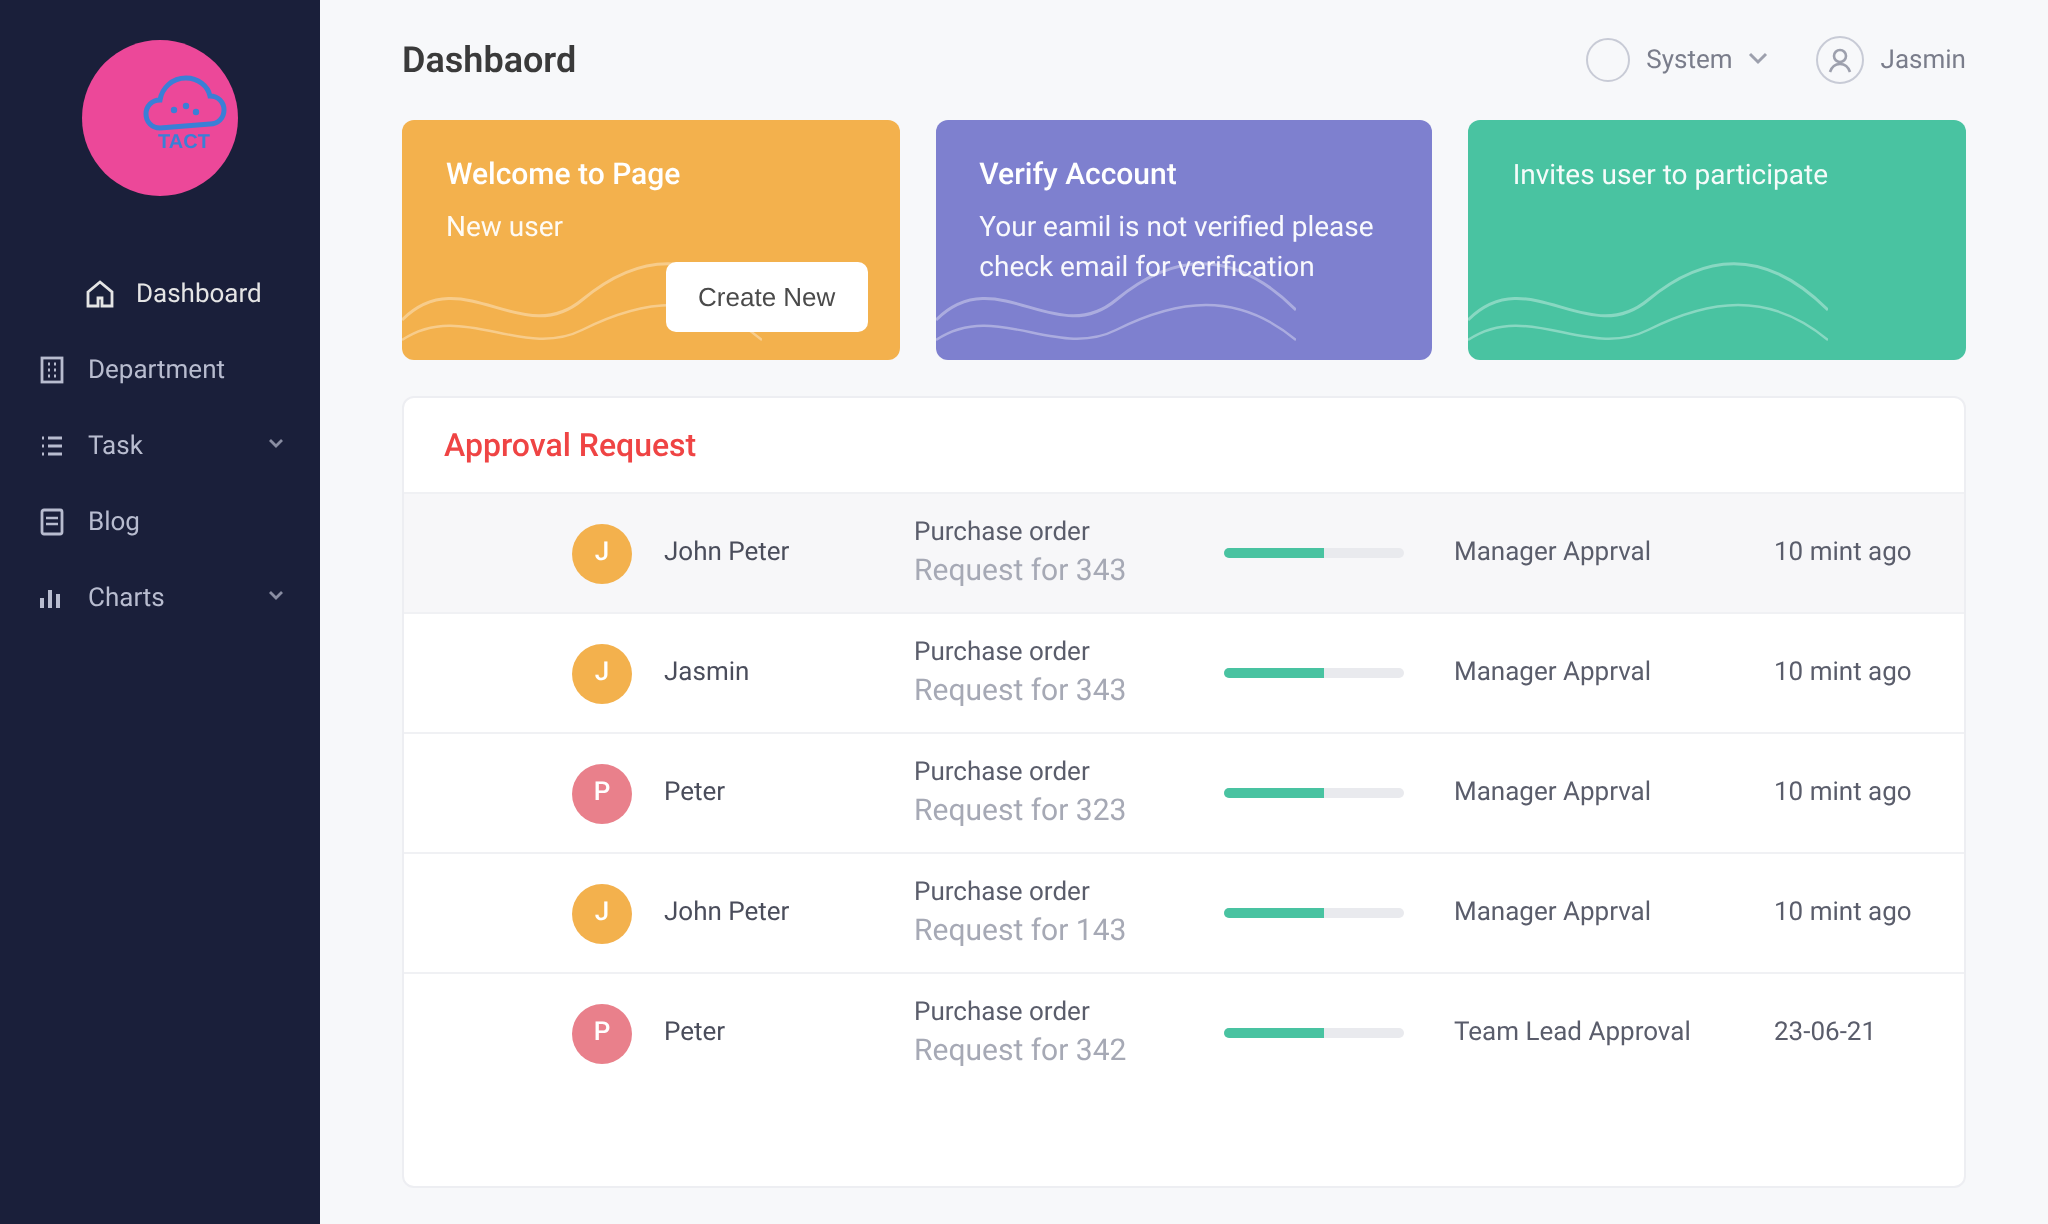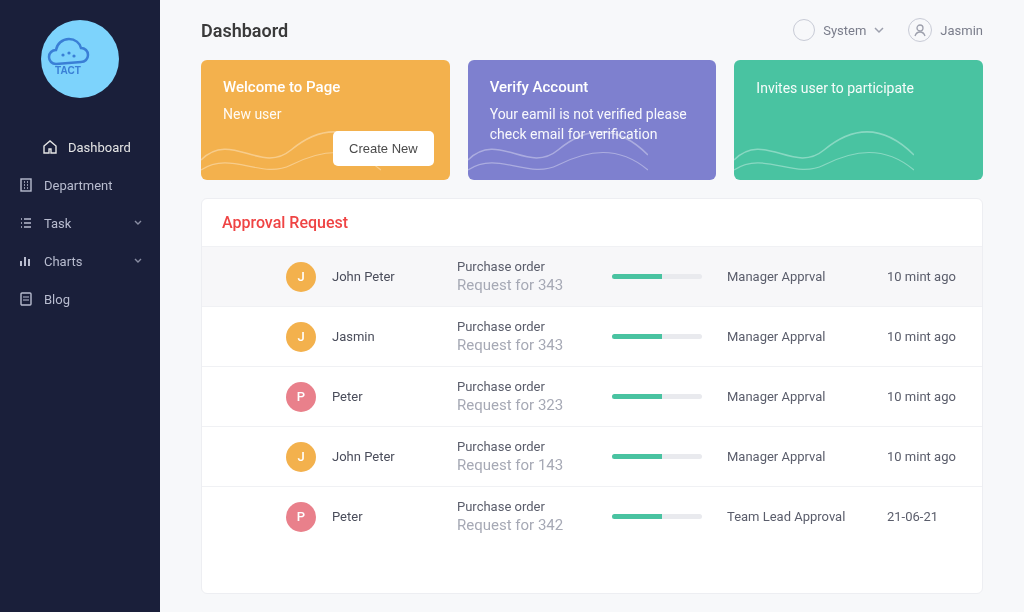--- a/index.html
+++ b/index.html
@@ -21,23 +21,23 @@
     padding-top: 10px;
     flex-shrink: 0;
   }
   .logo-wrap {
     display: flex;
     justify-content: center;
     padding: 10px 0 30px;
   }
   .logo-circle {
     width: 78px; height: 78px;
-    background: #7dd3fc;
+    background: #ec4899;
     border-radius: 50%;
-    display: flex; align-items: center; justify-content: flex-start;
+    display: flex; align-items: center; justify-content: flex-end;
   }
   .nav {
     display: flex; flex-direction: column;
   }
   .nav-item {
     display: flex; align-items: center;
     gap: 10px;
     padding: 11px 18px;
     color: #b8bccf;
     font-size: 13px;
@@ -195,36 +195,36 @@
           </svg>
         </span>
         <span>Task</span>
         <span class="chev"><svg width="8" height="8" viewBox="0 0 8 8">
             <path d="M1 2l3 3 3-3" fill="none" stroke="currentColor" stroke-width="1.4"></path>
           </svg></span>
       </div>
       <div class="nav-item">
         <span class="nav-icon">
           <svg width="16" height="16" viewBox="0 0 16 16">
+            <rect x="3" y="2" width="10" height="12" rx="1" fill="none" stroke="currentColor" stroke-width="1.4"></rect>
+            <path d="M5 6h6M5 9h6" stroke="currentColor" stroke-width="1.2"></path>
+          </svg>
+        </span>
+        <span>Blog</span>
+      </div>
+      <div class="nav-item">
+        <span class="nav-icon">
+          <svg width="16" height="16" viewBox="0 0 16 16">
             <path d="M3 13V8M7 13V4M11 13V6" stroke="currentColor" stroke-width="2"></path>
           </svg>
         </span>
         <span>Charts</span>
         <span class="chev"><svg width="8" height="8" viewBox="0 0 8 8">
             <path d="M1 2l3 3 3-3" fill="none" stroke="currentColor" stroke-width="1.4"></path>
           </svg></span>
-      </div>
-      <div class="nav-item">
-        <span class="nav-icon">
-          <svg width="16" height="16" viewBox="0 0 16 16">
-            <rect x="3" y="2" width="10" height="12" rx="1" fill="none" stroke="currentColor" stroke-width="1.4"></rect>
-            <path d="M5 6h6M5 9h6" stroke="currentColor" stroke-width="1.2"></path>
-          </svg>
-        </span>
-        <span>Blog</span>
       </div>
     </nav>
 </aside>
 
 <main class="main">
   <div class="topbar">
     <div class="page-title">Dashbaord</div>
     <div class="top-right">
       <div class="sys-group">
         <span class="sys-circle"></span>
@@ -365,20 +365,20 @@
           <div>
             <div class="req-title">Purchase order</div>
             <div class="req-sub">Request for 342</div>
           </div>
           <div>
             <div class="prog">
               <div class="prog-bar" style="width:55%"></div>
             </div>
           </div>
           <div>Team Lead Approval</div>
-          <div>21-06-21</div>
+          <div>23-06-21</div>
           <div>
             <div class="status-dot dot-red"></div>
           </div>
         </div>
       </div>
   </div>
 </main>
 
 </body></html>

